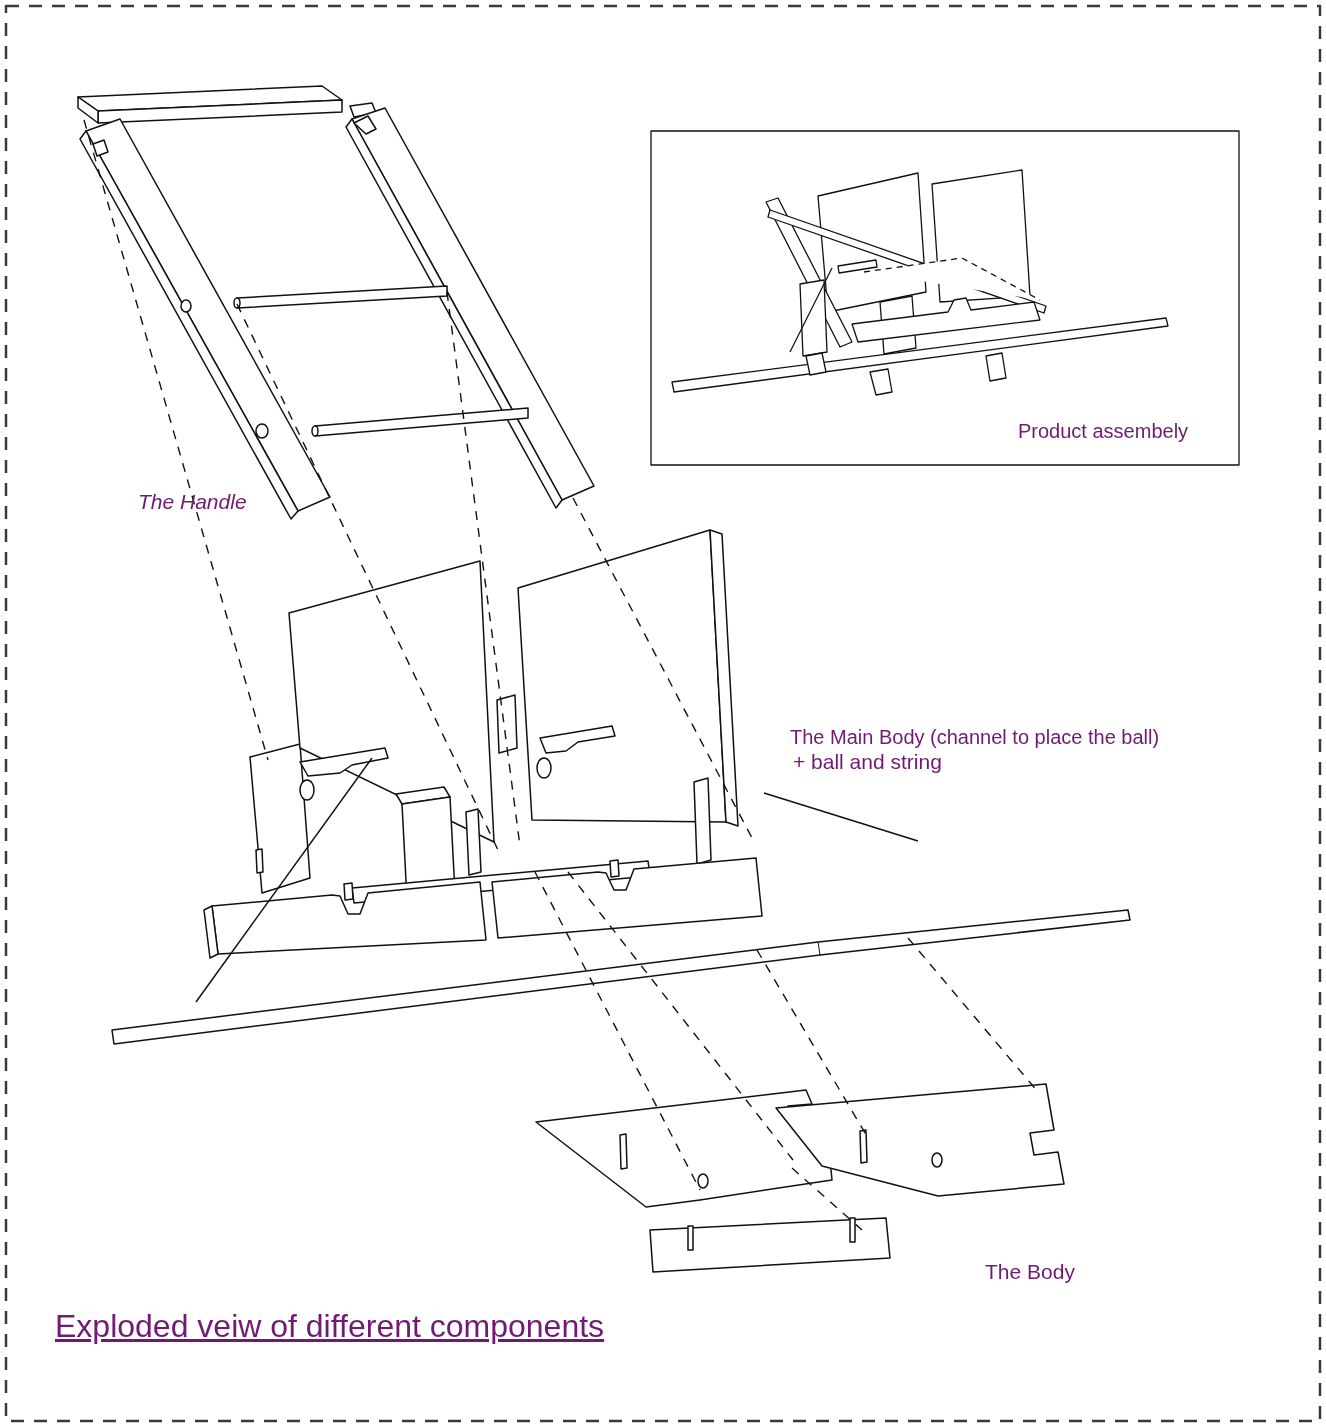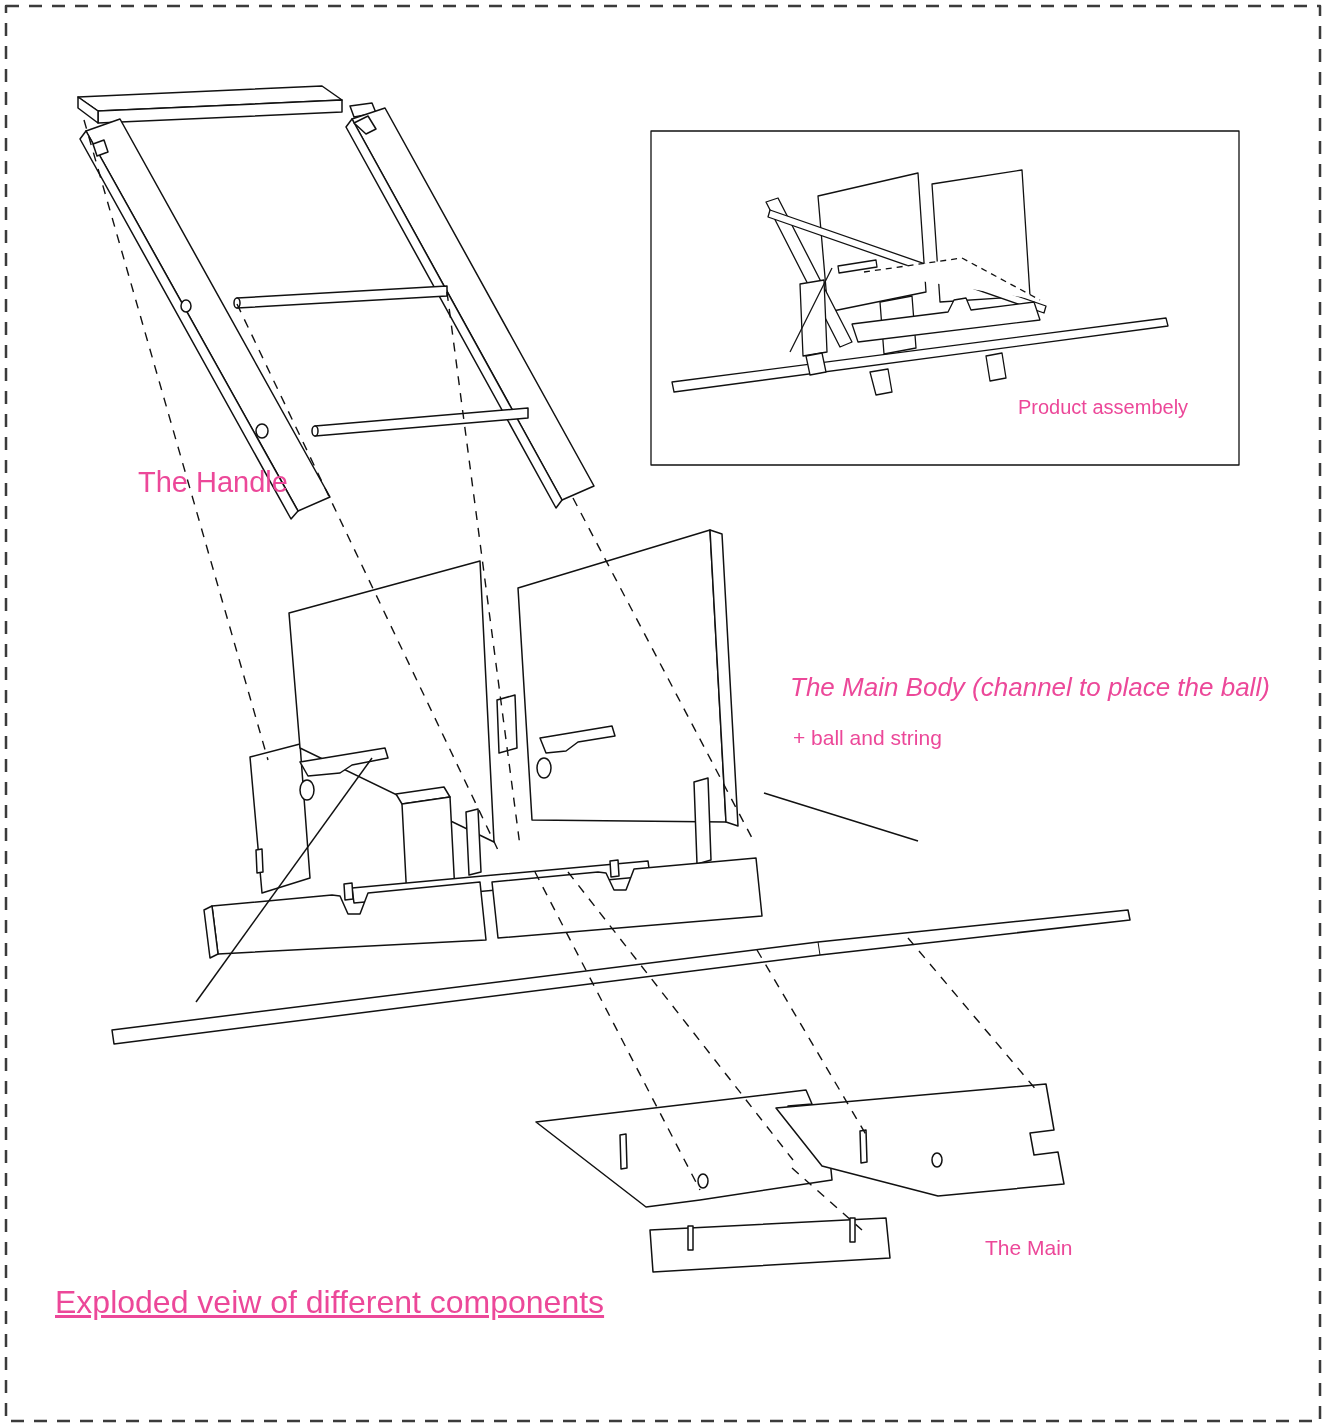--- a/index.html
+++ b/index.html
@@ -17,26 +17,27 @@
   }
   svg.art {
     position: absolute;
     left: 0;
     top: 0;
     width: 1326px;
     height: 1427px;
   }
   .lbl {
     position: absolute;
-    color: #ec4899;
+    color: #701a75;
     white-space: nowrap;
+    margin-top: 24px;
   }
-  .lbl-handle        { left: 138px;  top: 466px;  font-size: 29px; }
+  .lbl-handle        { left: 138px;  top: 466px;  font-size: 21px; font-style: italic; }
   .lbl-assembly      { left: 1018px; top: 396px;  font-size: 20px; }
-  .lbl-mainbody-1    { left: 790px;  top: 672px;  font-size: 26px; font-style: italic; }
+  .lbl-mainbody-1    { left: 790px;  top: 702px;  font-size: 20px; }
   .lbl-mainbody-2    { left: 793px;  top: 726px;  font-size: 21px; }
   .lbl-grid          { left: 985px;  top: 1236px; font-size: 21px; }
   .lbl-caption       { left: 55px;   top: 1284px; font-size: 32px; text-decoration: underline; }
 </style>
 </head>
 <body>
 
 <div class="page">
 
   <svg class="art" viewBox="0 0 1326 1427" fill="none" stroke="#111111" stroke-width="1.5" stroke-linejoin="round">
@@ -155,16 +156,16 @@
       <line x1="757" y1="950" x2="868" y2="1138"></line>
       <line x1="908" y1="938" x2="1038" y2="1092"></line>
       <line x1="792" y1="1168" x2="862" y2="1230"></line>
     </g>
   </svg>
 
   <div class="lbl lbl-handle">The Handle</div>
   <div class="lbl lbl-assembly">Product assembely</div>
   <div class="lbl lbl-mainbody-1">The Main Body (channel to place the ball)</div>
   <div class="lbl lbl-mainbody-2">+ ball and string</div>
-  <div class="lbl lbl-grid">The Main</div>
+  <div class="lbl lbl-grid">The Body</div>
   <div class="lbl lbl-caption">Exploded veiw of different components</div>
 
 </div>
 
 </body></html>

